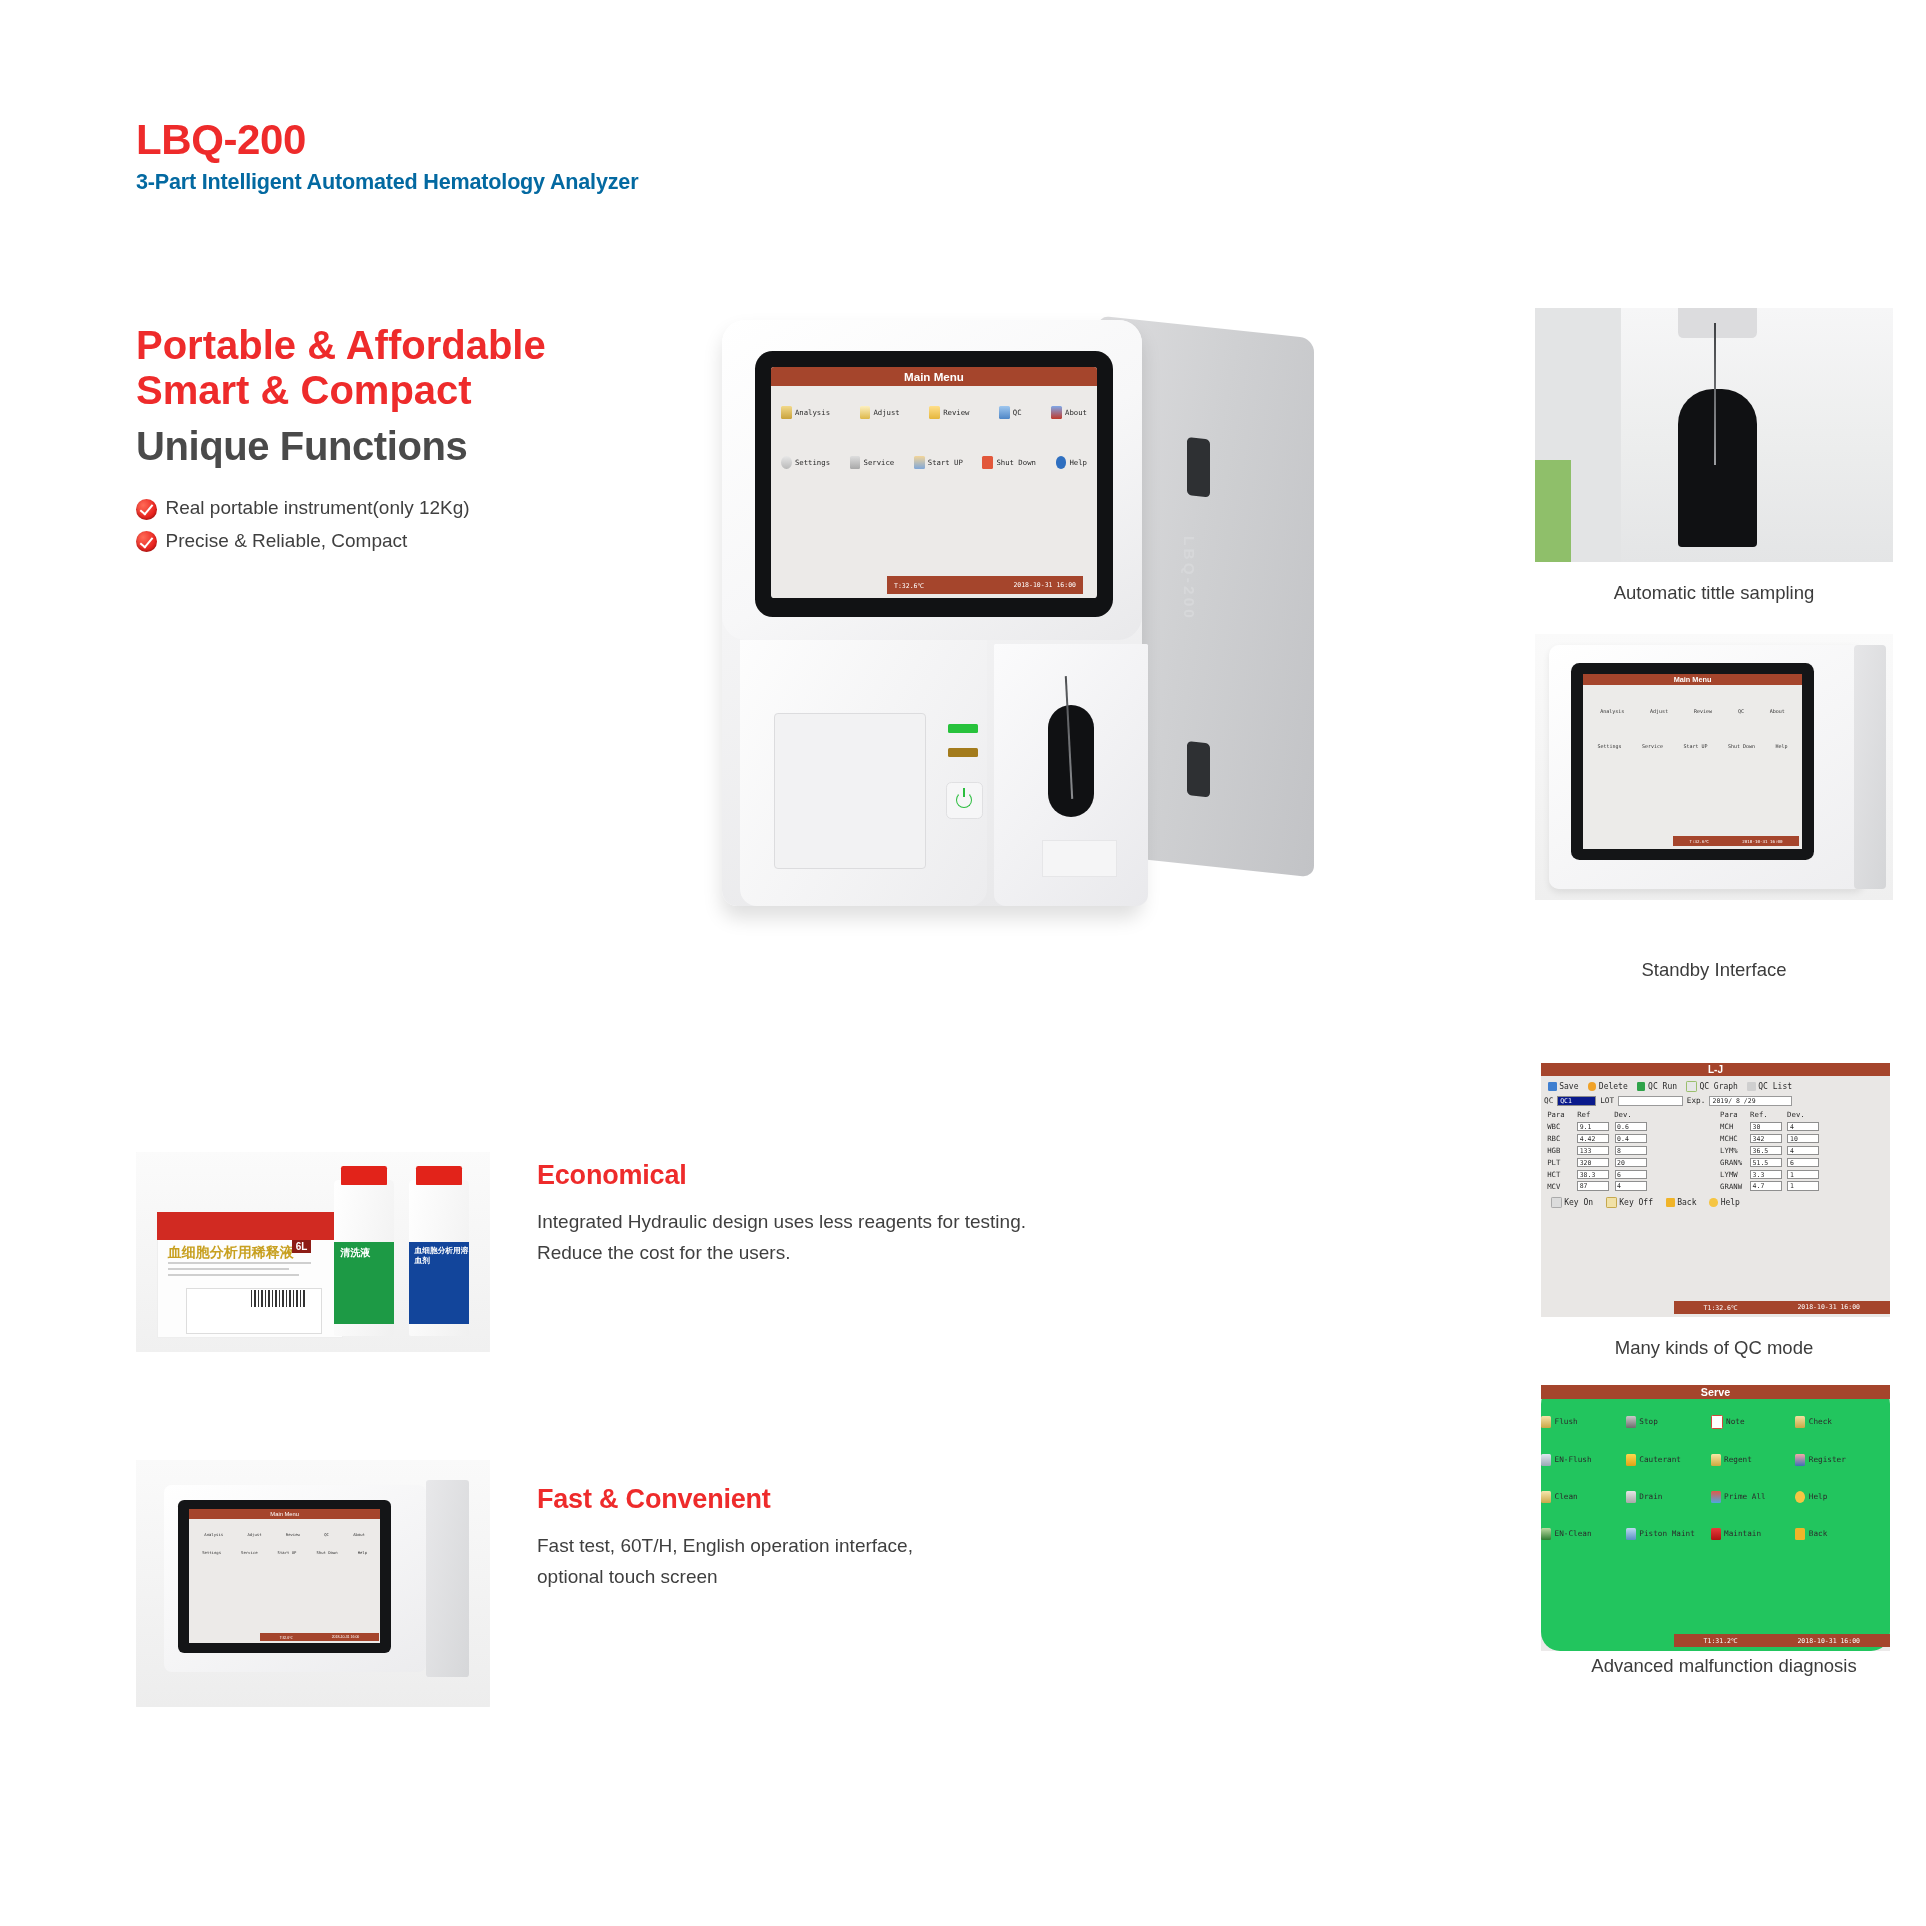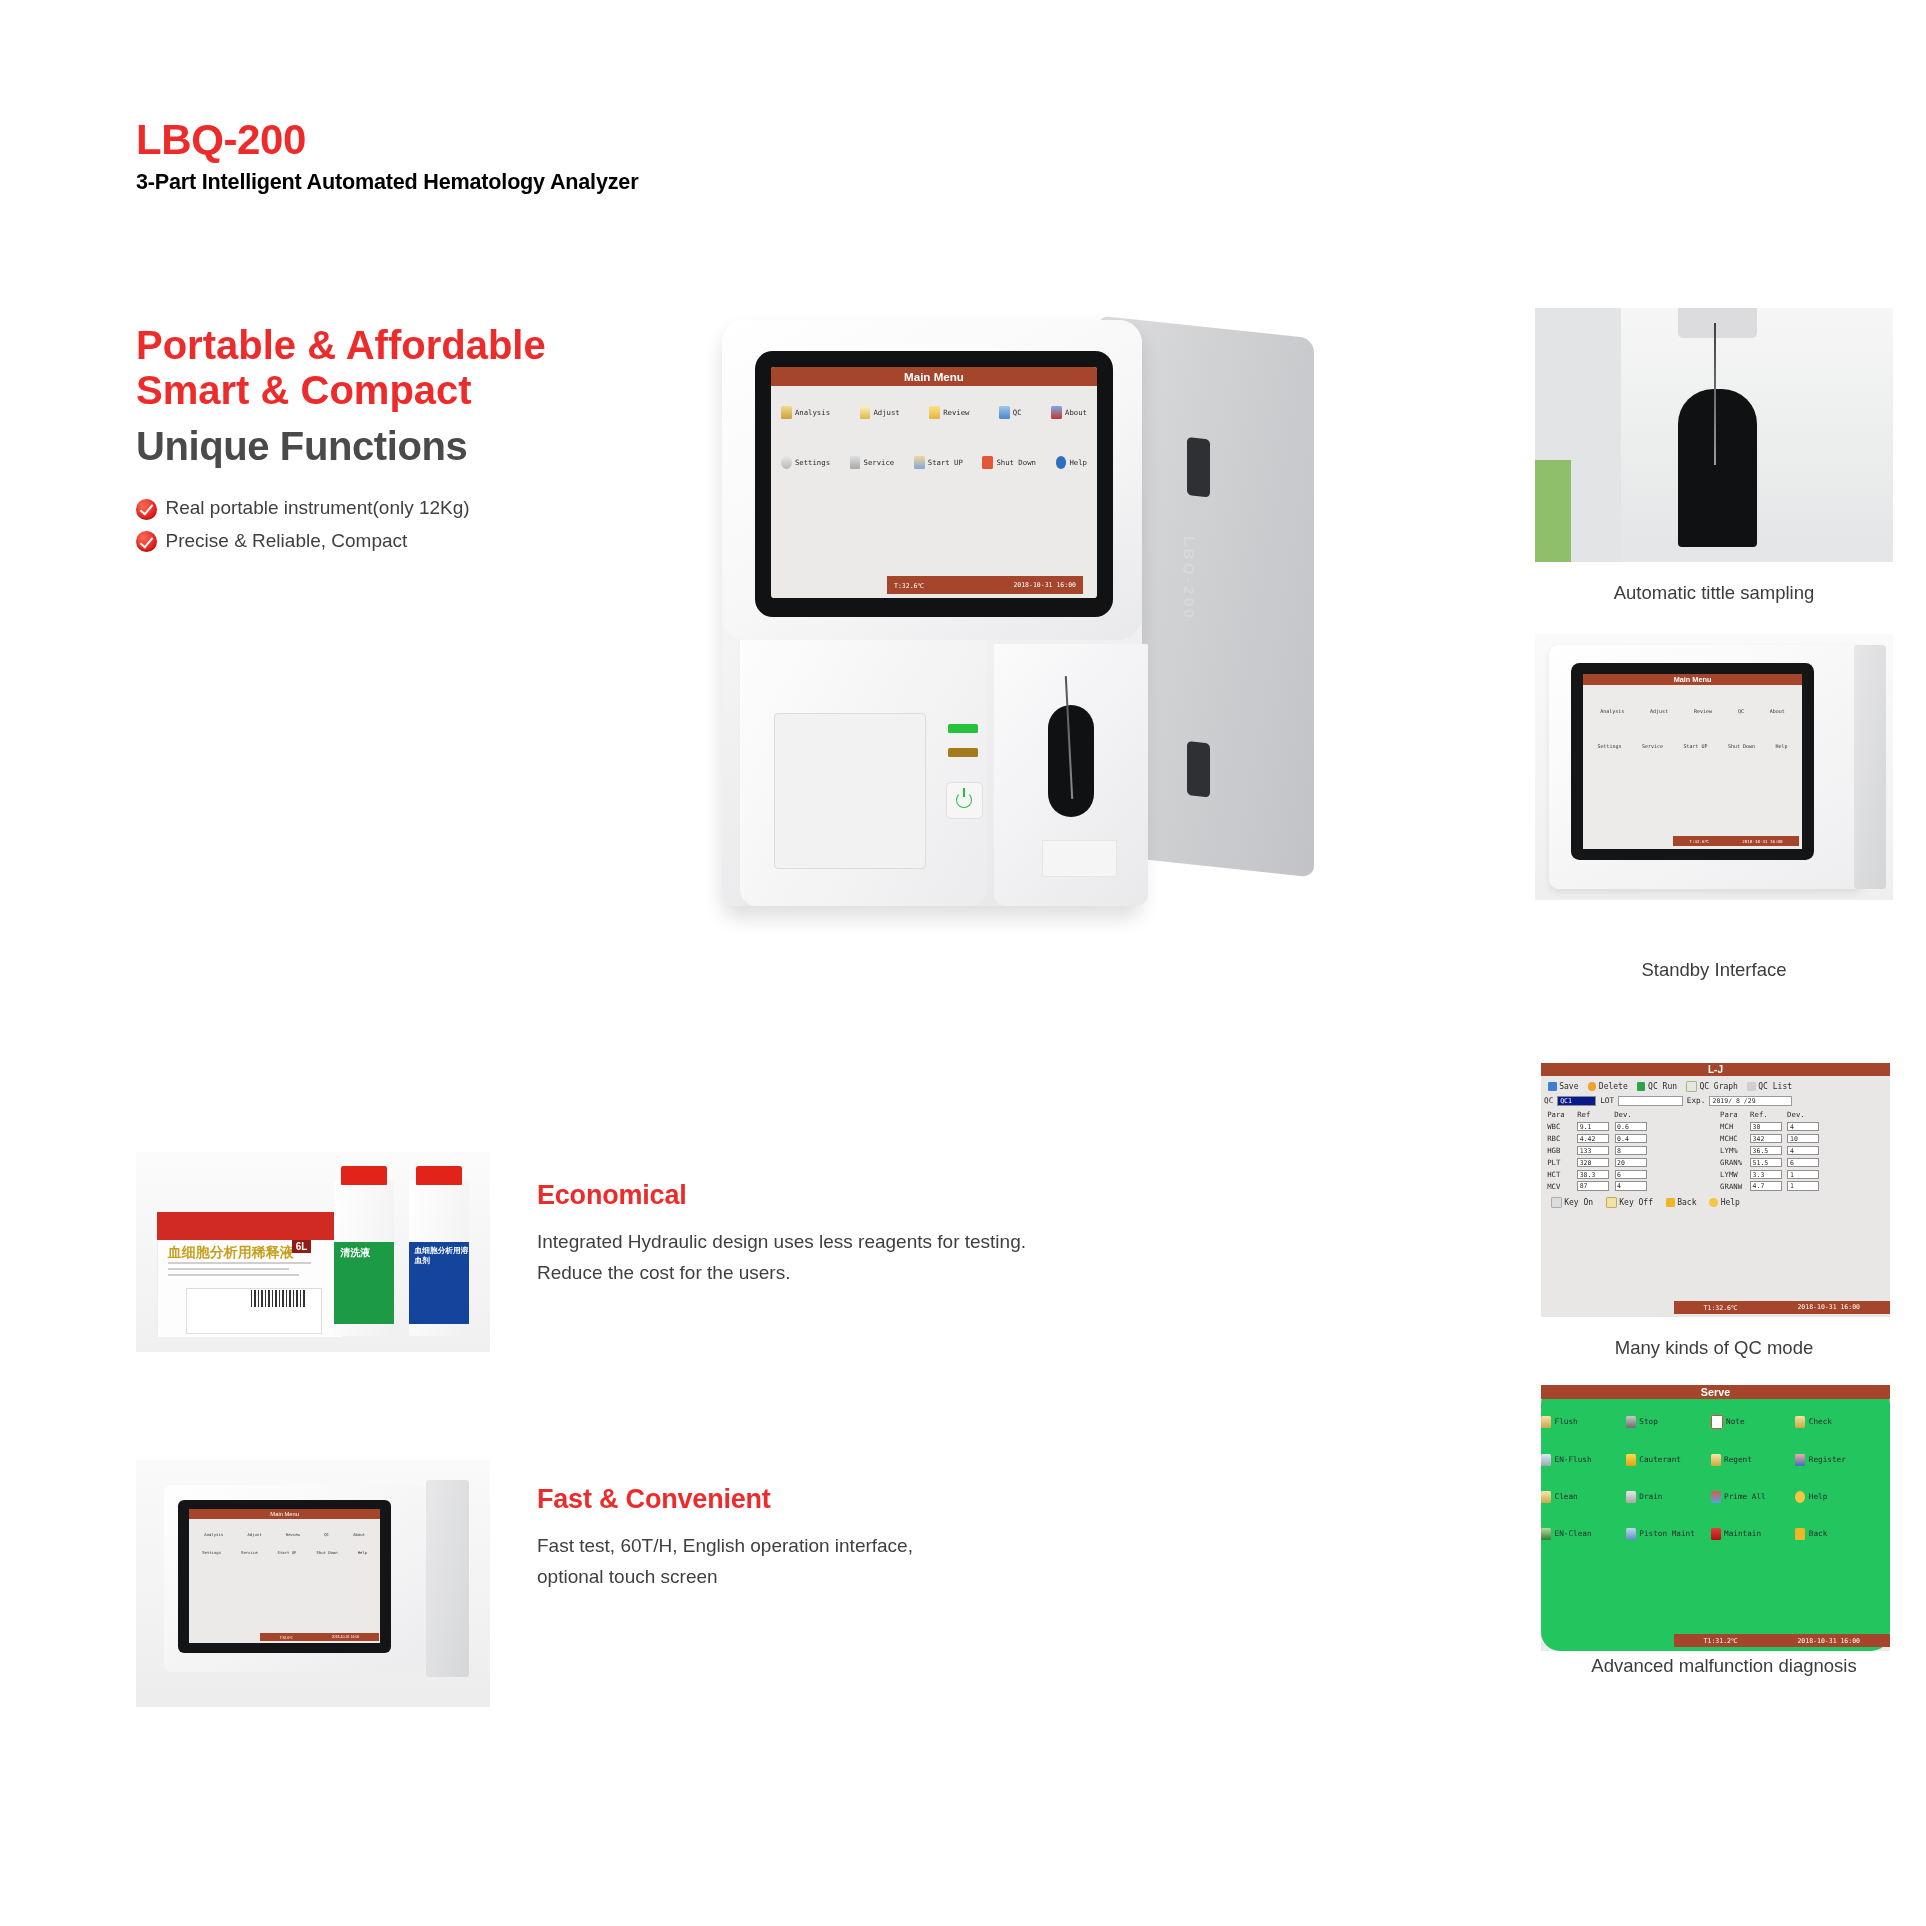--- a/index.html
+++ b/index.html
@@ -5,21 +5,21 @@
   html, body { margin:0; padding:0; background:#ffffff; }
   body {
     width:2866px; height:1945px; position:relative; overflow:hidden;
     font-family:"Liberation Sans", sans-serif;
     -webkit-font-smoothing:antialiased;
   }
   .abs { position:absolute; }
 
   
   #brand-title { left:136px; top:116px; font-size:42px; font-weight:bold; color:#ee2b2b; letter-spacing:-0.4px; }
-  #brand-sub   { left:136px; top:169px; font-size:21.6px; font-weight:bold; color:#000000; letter-spacing:-0.2px; }
+  #brand-sub   { left:136px; top:169px; font-size:21.6px; font-weight:bold; color:#0369a1; letter-spacing:-0.2px; }
 
   
   #lead-red { left:136px; top:323px; font-size:40px; font-weight:bold; color:#ee2b2b; line-height:1.13; }
   #lead-black { left:136px; top:424px; font-size:40px; font-weight:bold; color:#4a4a4a; letter-spacing:-0.4px;text-align:center; }
   #unique-list { left:136px; top:497px; width:578px; }
   .ulist-row { display:flex; align-items:flex-start; margin-bottom:10px; }
   .check-bullet {
     width:21px; height:21px; border-radius:50%;
     background:radial-gradient(circle at 34% 30%, #ff6b57 0%, #e8231f 62%, #c0110f 100%);
     flex:0 0 21px; margin-right:8.5px; margin-top:1.5px; position:relative;
@@ -274,21 +274,21 @@
         <div class="rg-bandtxt">清洗液</div>
       </div>
     </div>
     <div class="rg-bot" style="left:77%;">
       <div class="rg-cap"></div>
       <div class="rg-band" style="background:#12459b;">
         <div class="rg-bandtxt" style="font-size:7.7px;">血细胞分析用溶血剂</div>
       </div>
     </div>
   </div>
-  <div style="position:absolute; left:401px; top:28px; width:693px;">
+  <div style="position:absolute; left:401px; top:8px; width:693px;">
     <h3>Economical</h3>
     <p style="margin-top:16px;">Integrated Hydraulic design uses less reagents for testing.</p>
     <p>Reduce the cost for the users.</p>
   </div>
 </div>
 
 <div class="lfeature" style="left:136px; top:1460px; width:1117px;">
   <div class="pbox" style="left:0; top:0; width:354px; height:247px; border-radius:0.8px;">
     <div class="fc-bg"></div>
     <div class="fc-body"></div>

